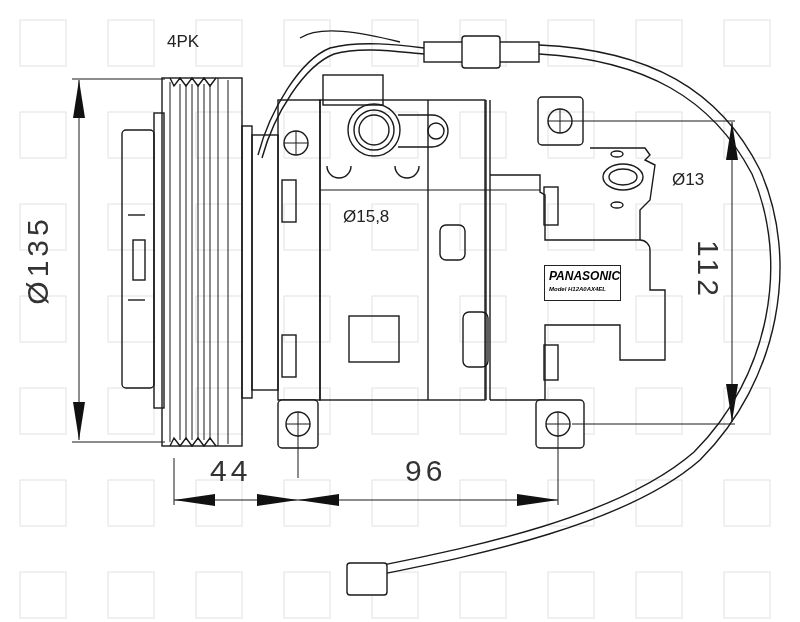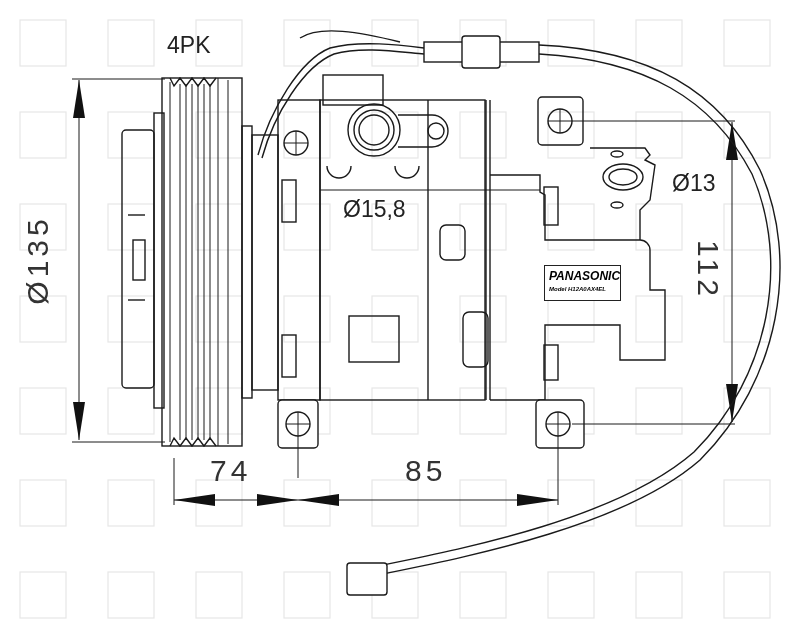--- a/index.html
+++ b/index.html
@@ -5,21 +5,21 @@
   html,body{margin:0;padding:0;background:#ffffff;}
   body{width:800px;height:622px;overflow:hidden;position:relative;font-family:"Liberation Sans",sans-serif;}
   svg{position:absolute;left:0;top:0;}
   .ln{stroke:#1a1a1a;stroke-width:1.4;fill:none;}
   .thin{stroke:#1a1a1a;stroke-width:1;fill:none;}
   .fillw{fill:#fff;stroke:#1a1a1a;stroke-width:1.4;}
   .arrow{fill:#111;}
   .wm{fill:none;stroke:#e6e6e6;stroke-width:1.2;}
   .lbl{position:absolute;color:#222;font-family:"Liberation Sans",sans-serif;white-space:nowrap;}
   .dim{font-size:30px;font-weight:normal;letter-spacing:4px;color:#333;}
-  .callout{font-size:23px;color:#222;}
+  .callout{font-size:17px;color:#222;}
   .plate{position:absolute;left:544px;top:265px;width:75px;height:34px;border:1.4px solid #222;background:#fff;}
   .plate .brand{position:absolute;left:4px;top:3px;font-size:12px;font-weight:bold;font-style:italic;}
   .plate .model{position:absolute;left:4px;top:20px;font-size:6px;font-weight:bold;font-style:italic;}
 </style>
 </head>
 <body>
 
 <svg width="800" height="622" viewBox="0 0 800 622">
 
   <g>
@@ -149,24 +149,24 @@
     <path class="ln" d="M300,38 C320,25 360,32 400,42"></path>
     <rect class="fillw" x="424" y="42" width="115" height="20"></rect>
     <rect class="fillw" x="462" y="36" width="38" height="32" rx="3"></rect>
     <path class="ln" d="M539,45 C650,50 720,90 760,170 C800,260 780,380 700,460 C620,530 450,560 368,577"></path>
     <path class="ln" d="M539,54 C645,60 712,98 752,174 C790,262 770,376 694,452 C614,522 446,552 368,568"></path>
     <rect class="fillw" x="347" y="563" width="40" height="32" rx="3"></rect>
   </g>
 </svg>
 
 <div class="lbl callout" style="left:167px;top:32px;">4PK</div>
-<div class="lbl callout" style="left:343px;top:196px;">Ø15,8</div>
+<div class="lbl callout" style="left:343px;top:207px;">Ø15,8</div>
 <div class="lbl callout" style="left:672px;top:170px;">Ø13</div>
 
 <div class="lbl dim" style="left:38px;top:260px;transform:translate(-50%,-50%) rotate(-90deg);transform-origin:center;">Ø135</div>
 <div class="lbl dim" style="left:708px;top:270px;transform:translate(-50%,-50%) rotate(90deg);transform-origin:center;">112</div>
-<div class="lbl dim" style="left:210px;top:454px;">74</div>
-<div class="lbl dim" style="left:405px;top:454px;">85</div>
+<div class="lbl dim" style="left:210px;top:454px;">44</div>
+<div class="lbl dim" style="left:405px;top:454px;">96</div>
 
 <div class="plate">
   <div class="brand">PANASONIC</div>
   <div class="model">Model H12A0AX4EL</div>
 </div>
 
 </body></html>

